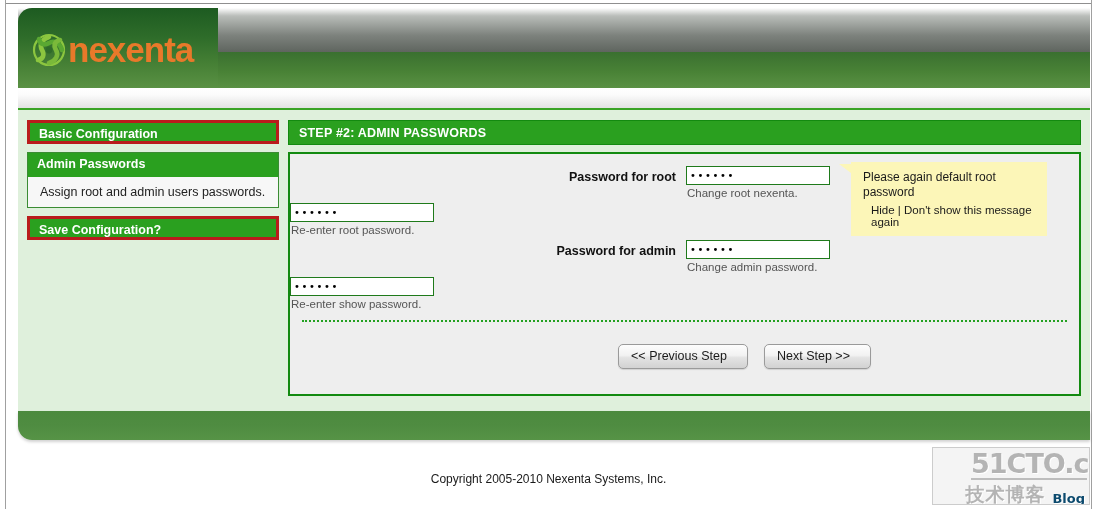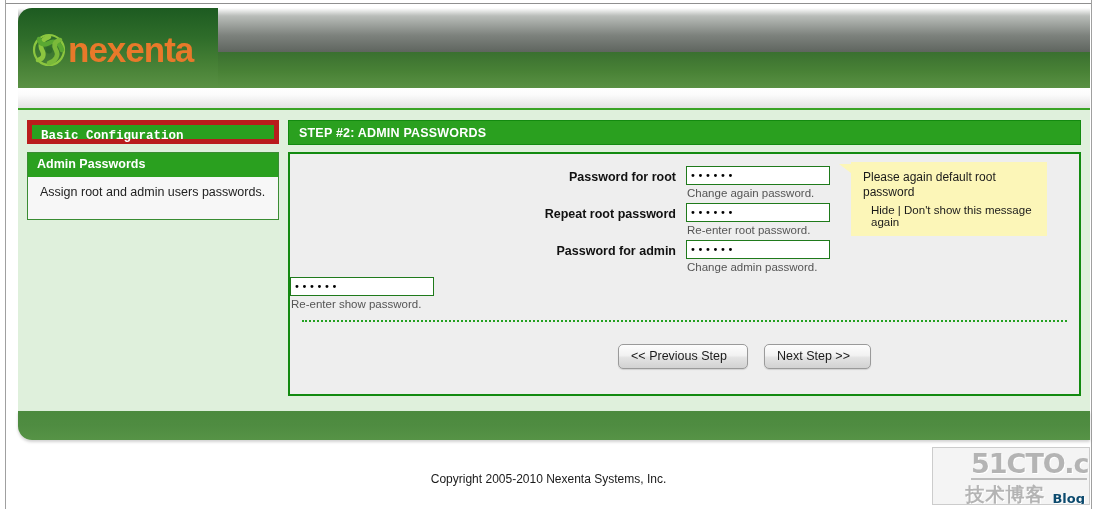--- a/index.html
+++ b/index.html
@@ -116,50 +116,49 @@
 
   
   .sidebar {
     position: absolute;
     left: 9px;
     top: 10px;
     width: 252px;
   }
   .side-item {
     background: #2aa01f;
-    border: 5px solid #b91c1c;
+    border: 3px solid #b91c1c;
     color: #ffffff;
     font-size: 12.5px;
     font-weight: bold;
     padding: 5px 0 5px 9px;
     margin-bottom: 8px;
     box-sizing: border-box;
     height: 24px;
     line-height: 13px;
-    font-family: Liberation Mono, monospace;
   }
   .side-group {
     margin-bottom: 8px;
     border: 1px solid #3a8c33;
     background: #f7f7f7;
   }
   .side-group-head {
     background: #2aa01f;
     color: #ffffff;
     font-size: 12.5px;
     font-weight: bold;
     padding: 5px 0 5px 9px;
     height: 24px;
     box-sizing: border-box;
     line-height: 13px;
   }
   .side-group-desc {
     font-size: 12.5px;
     color: #222222;
-    padding: 8px 8px 20px 12px;
+    padding: 8px 8px 8px 12px;
     background: #f7f7f7;
     line-height: 14px;
   }
 
   
   .main-panel {
     position: absolute;
     left: 270px;
     top: 10px;
     width: 793px;
@@ -392,39 +391,41 @@
       <div class="side-item">
         <span>Basic Configuration</span>
       </div>
 
       <div class="side-group">
         <div class="side-group-head">Admin Passwords</div>
         <div class="side-group-desc">Assign root and admin users passwords.</div>
       </div>
 
 
+      <div class="side-item">
+        <span>Save Configuration?</span>
+      </div>
     </div>
 
     <div class="main-panel">
       <div class="panel-title">STEP #2: ADMIN PASSWORDS</div>
 
       <div class="panel-box">
 
         <div class="form-rows">
 
           <div class="form-row">
             <div class="form-label">Password for root</div>
             <div class="form-field">
               <div class="pw-input">••••••</div>
-              <div class="pw-hint">Change again password.</div>
+              <div class="pw-hint">Change root nexenta.</div>
             </div>
           </div>
 
           <div class="form-row">
-            <div class="form-label">Repeat root password</div>
             <div class="form-field">
               <div class="pw-input">••••••</div>
               <div class="pw-hint">Re-enter root password.</div>
             </div>
           </div>
 
           <div class="form-row">
             <div class="form-label">Password for admin</div>
             <div class="form-field">
               <div class="pw-input">••••••</div>

